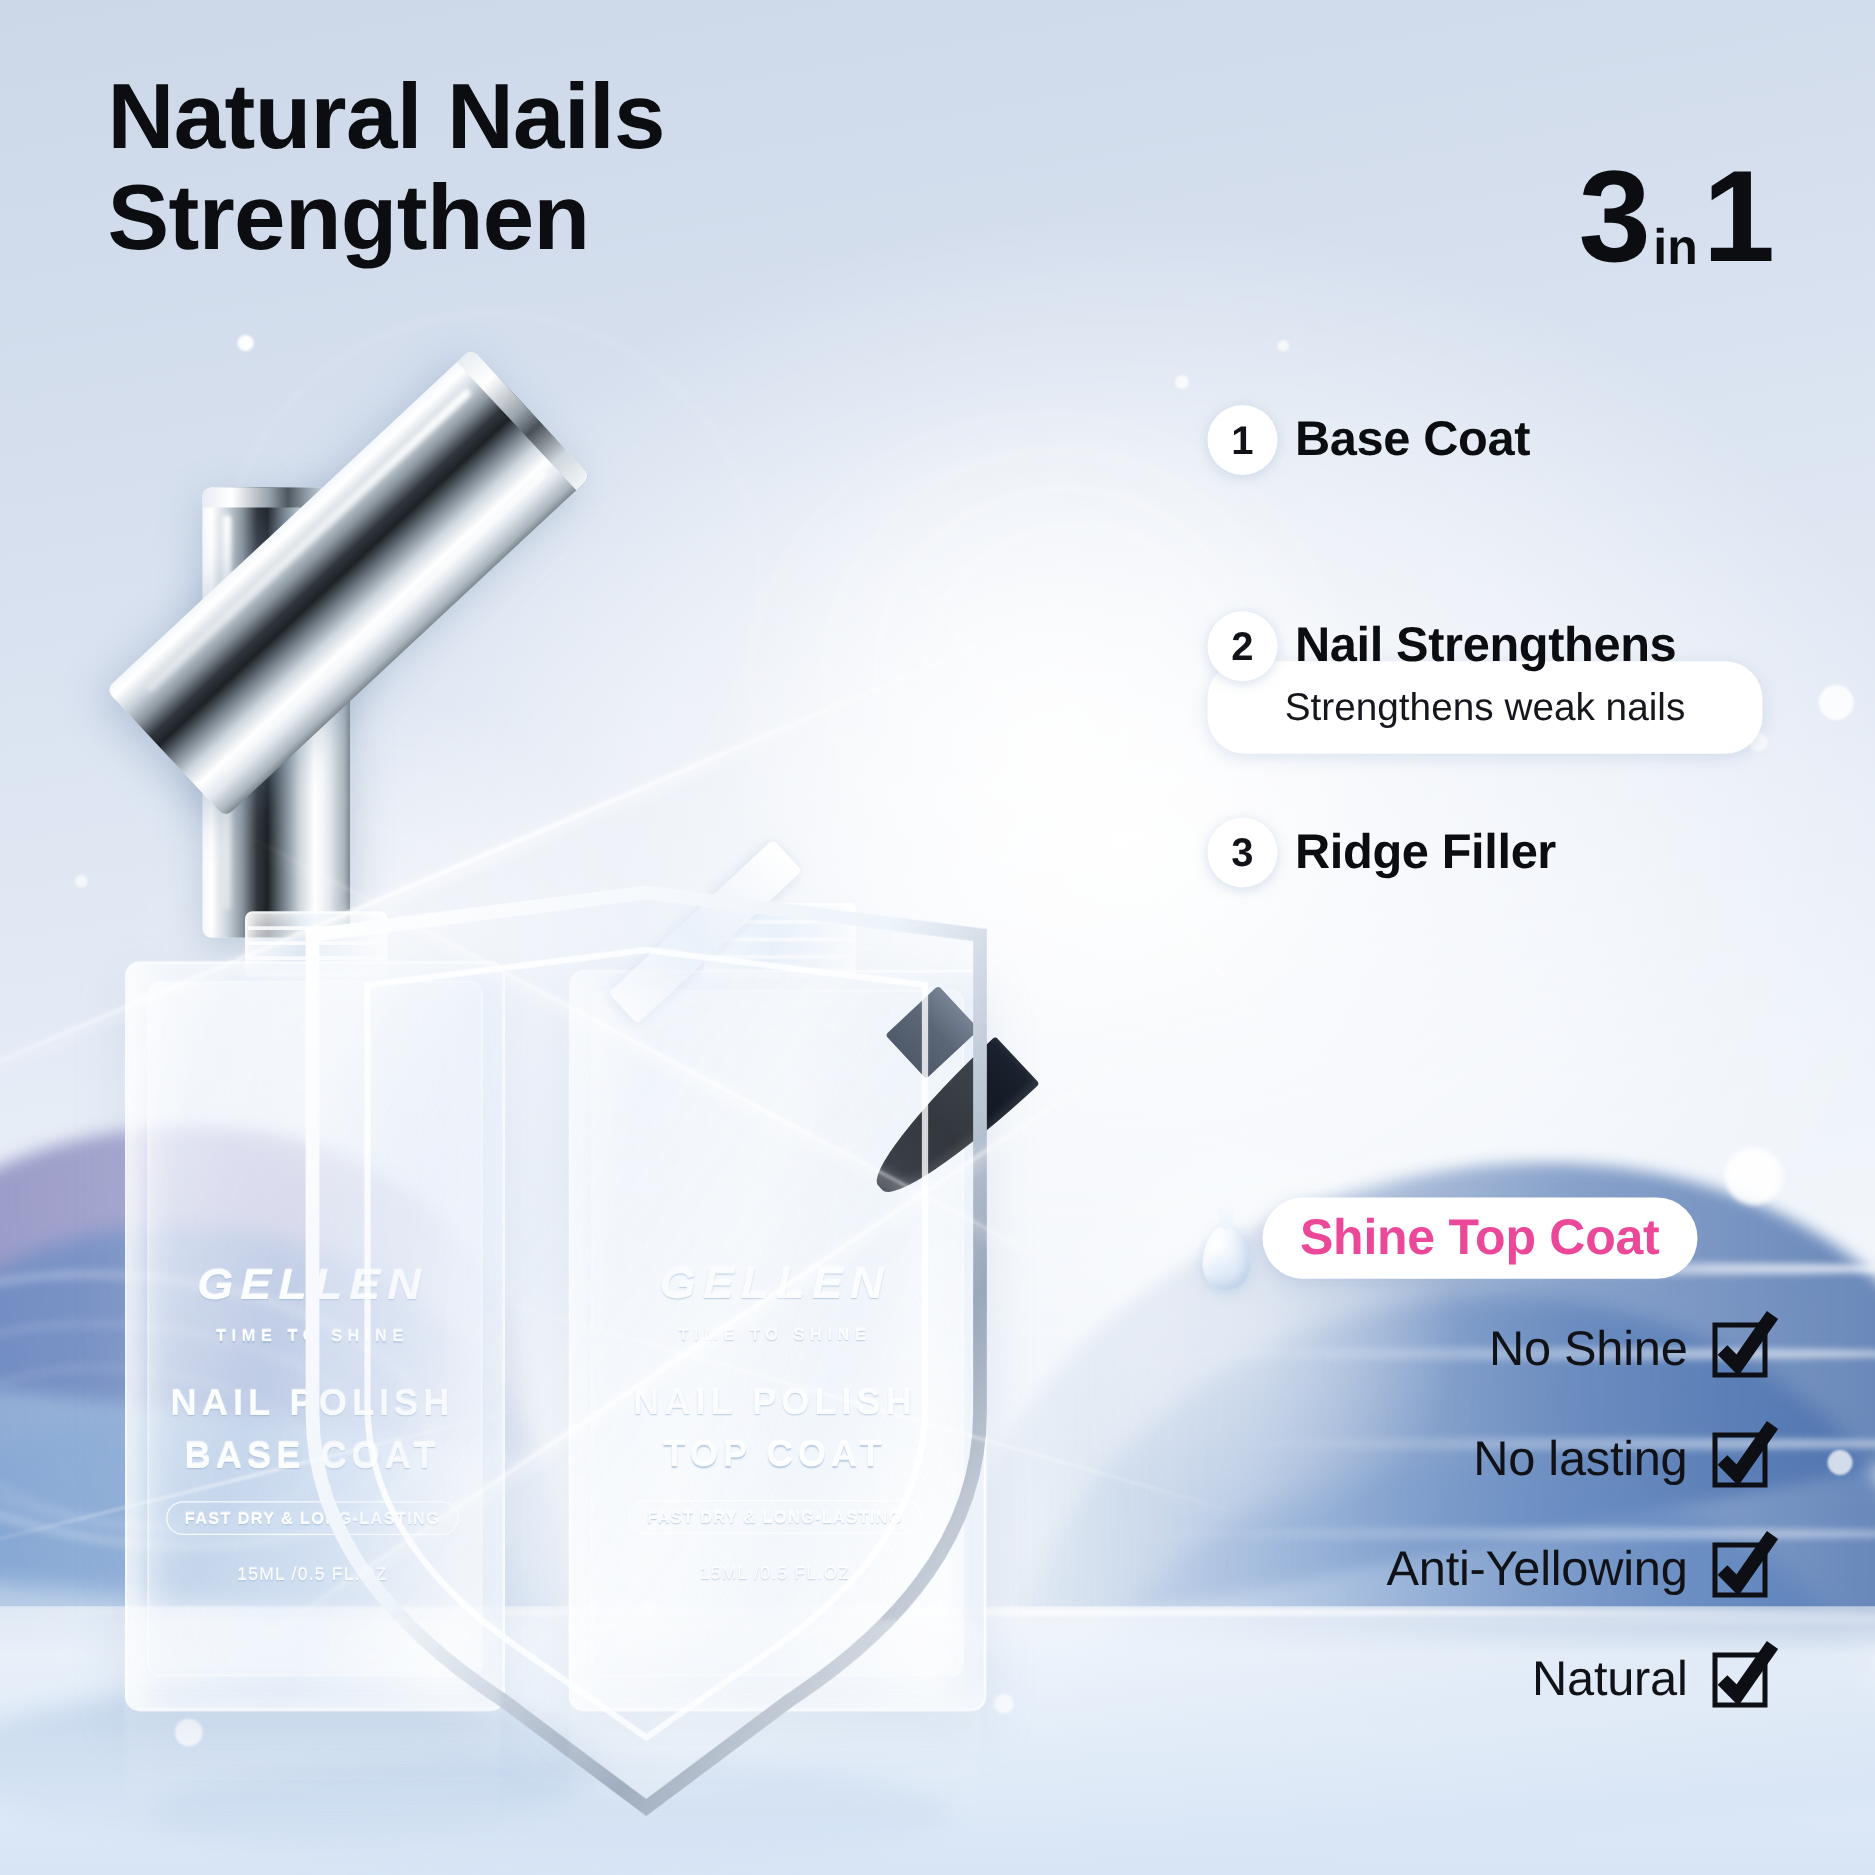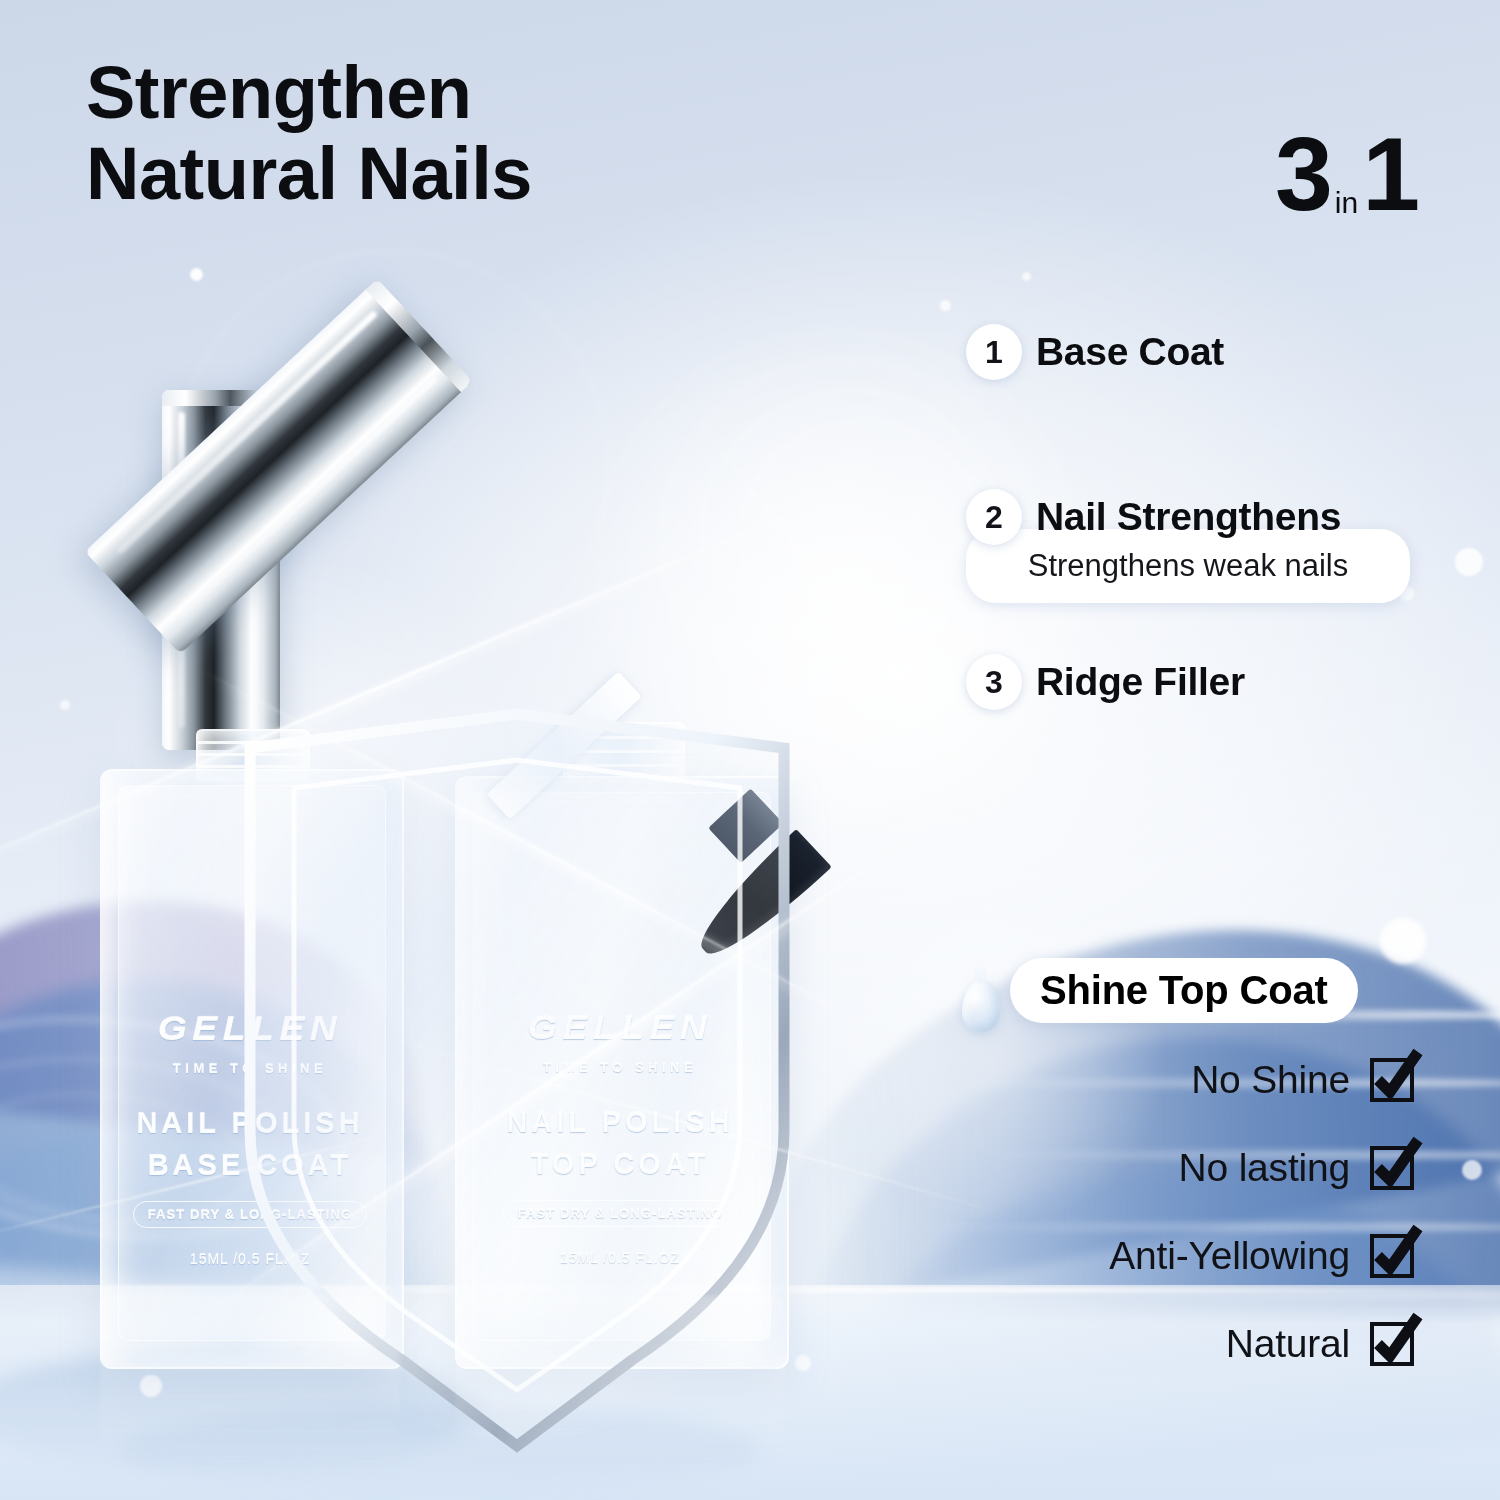--- a/index.html
+++ b/index.html
@@ -120,38 +120,38 @@
   
   .shield-wrap{position:absolute;left:232px;top:700px;width:570px;height:760px;pointer-events:none;}
   .shield-svg{width:100%;height:100%;display:block;}
 
   
   .headline{position:absolute;left:86px;top:52px;color:#0c0d10;font-weight:700;
     font-size:74px;line-height:1.10;letter-spacing:-.5px;}
   .badge31{position:absolute;right:82px;top:130px;color:#0c0d10;font-weight:700;
     display:flex;align-items:flex-end;line-height:.86;}
   .badge31 .big{font-size:104px;letter-spacing:-2px;}
-  .badge31 .sm{font-size:30px;font-weight:400;padding:0 4px 4px 4px;}
+  .badge31 .sm{font-size:40px;font-weight:700;padding:0 4px 4px 4px;}
 
   
   .feat{position:absolute;left:966px;width:444px;}
   .feat-head{position:relative;display:flex;align-items:center;height:60px;z-index:3;}
   .num{width:56px;height:56px;border-radius:50%;background:#fff;flex:0 0 56px;
     display:flex;align-items:center;justify-content:center;
     font-size:32px;font-weight:700;color:#111319;
     box-shadow:0 2px 10px rgba(140,165,200,.35);}
   .feat-title{margin-left:14px;font-size:39px;font-weight:700;color:#0c0d10;letter-spacing:-.3px;white-space:nowrap;}
   .feat-pill{position:relative;margin-top:-18px;background:#fff;border-radius:30px;
     min-height:62px;display:flex;align-items:center;justify-content:center;
     font-size:31px;color:#15171c;padding:6px 18px;z-index:2;
     box-shadow:0 3px 14px rgba(140,165,200,.28);}
 
   
   .stc-pill{position:absolute;left:1010px;top:958px;background:#fff;border-radius:34px;
-    padding:10px 30px;font-size:40px;font-weight:600;color:#000000;letter-spacing:-.2px;
+    padding:10px 30px;font-size:40px;font-weight:600;color:#ec4899;letter-spacing:-.2px;
     box-shadow:0 3px 14px rgba(140,165,200,.28);}
   .checklist{position:absolute;right:88px;top:1044px;width:470px;}
   .chk-row{display:flex;align-items:center;justify-content:flex-end;height:72px;margin-bottom:16px;}
   .chk-label{font-size:39px;color:#101217;font-weight:400;letter-spacing:-.2px;}
   .chk-box{position:relative;width:40px;height:40px;margin-left:22px;flex:0 0 40px;}
   .chk-box svg{position:absolute;left:-6px;top:-12px;width:56px;height:56px;overflow:visible;}
 </style>
 </head>
 <body>
 
@@ -292,22 +292,22 @@
     <div class="ray soft" style="left:90px;top:1060px;width:980px;height:11px;transform:rotate(-34deg);"></div>
     <div class="ray" style="left:150px;top:860px;width:820px;height:2px;transform:rotate(28deg);"></div>
     <div class="ray soft" style="left:150px;top:860px;width:820px;height:9px;transform:rotate(28deg);"></div>
     <div class="ray" style="left:330px;top:1120px;width:700px;height:2px;transform:rotate(16deg);opacity:.8;"></div>
     <div class="ray" style="left:560px;top:640px;width:620px;height:2px;transform:rotate(52deg);opacity:.75;"></div>
     <div class="ray soft" style="left:560px;top:640px;width:620px;height:10px;transform:rotate(52deg);opacity:.45;"></div>
     <div class="ray" style="left:-60px;top:1180px;width:520px;height:2px;transform:rotate(-14deg);opacity:.7;"></div>
   </div>
 
   <div class="headline">
+    <div>Natural Nails</div>
     <div>Strengthen</div>
-    <div>Natural Nails</div>
   </div>
 
   <div class="badge31">
     <span class="big">3</span>
     <span class="sm">in</span>
     <span class="big">1</span>
   </div>
 
   <div class="feat" style="top:322px;">
     <div class="feat-head">

